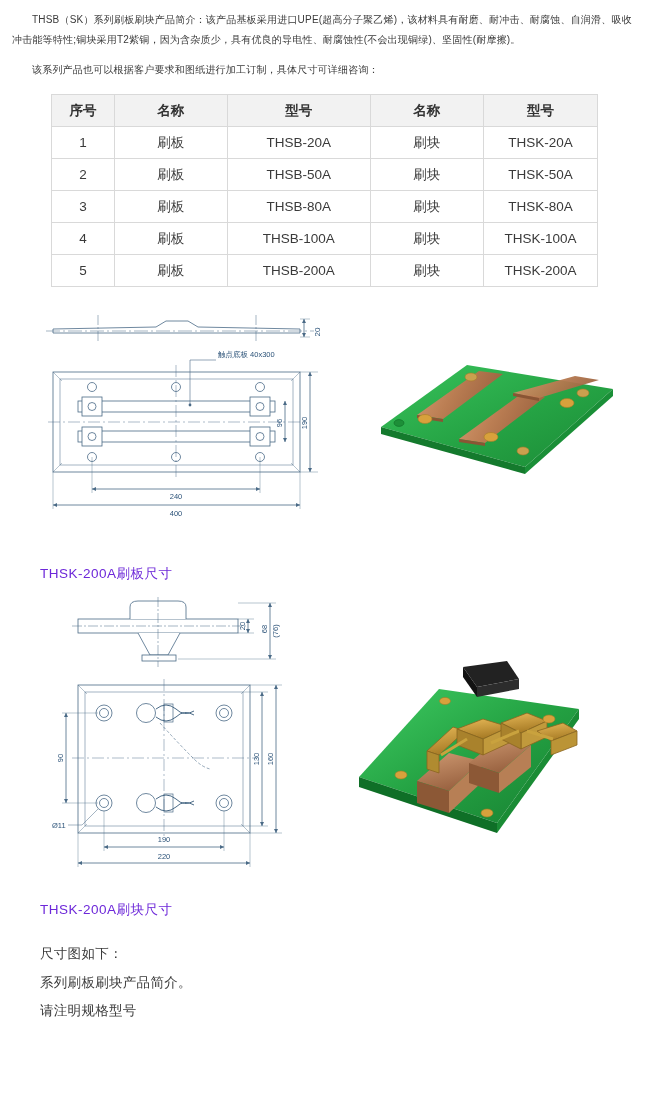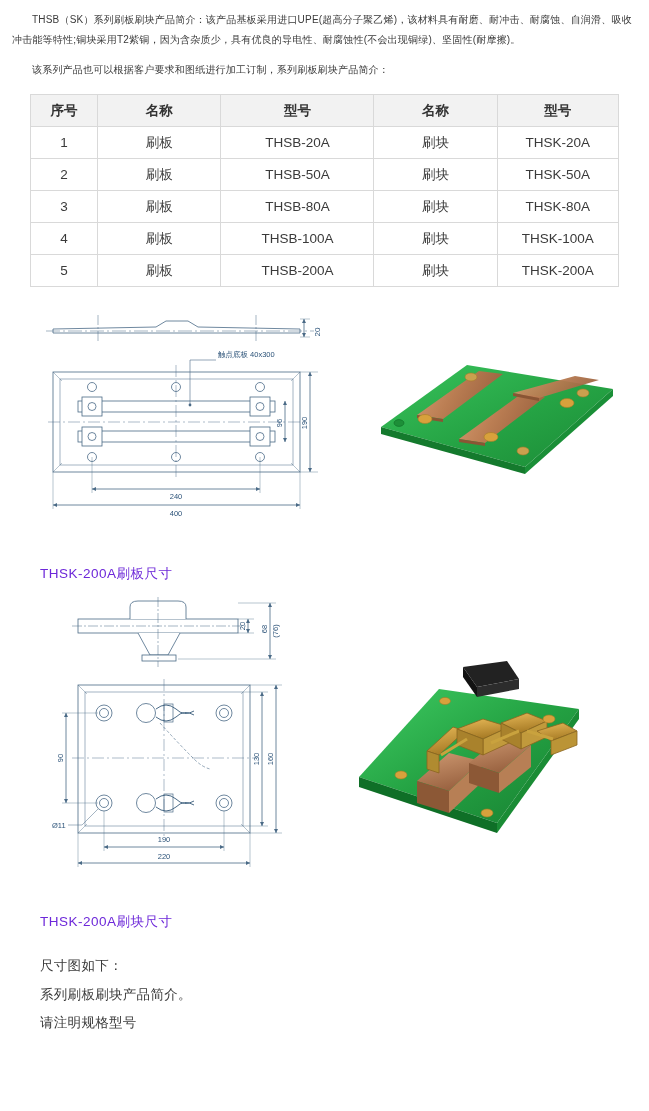--- a/index.html
+++ b/index.html
@@ -22,21 +22,21 @@
     text-indent: 2em;
     font-size: 10px;
     line-height: 2.0;
     color: #3a3a3a;
     letter-spacing: 0.2px;
     margin: 0 0 2px 0;
   }
   .intro-para.second { margin-top: 10px; }
 
   table.spec {
-    width: 589px;
+    width: 547px;
     margin: 14px auto 0 auto;
     border-collapse: collapse;
     font-size: 13.5px;
   }
   table.spec th, table.spec td {
     border: 1px solid #d9d9d9;
     text-align: center;
     height: 32px;
     padding: 2px 4px;
     color: #3a3a3a;
@@ -102,21 +102,21 @@
     letter-spacing: 0.3px;
   }
 </style>
 </head>
 <body>
 
 <div class="page">
 
   <div class="intro-block">
     <p class="intro-para">THSB（SK）系列刷板刷块产品简介：该产品基板采用进口UPE(超高分子聚乙烯)，该材料具有耐磨、耐冲击、耐腐蚀、自润滑、吸收冲击能等特性;铜块采用T2紫铜，因为含杂质少，具有优良的导电性、耐腐蚀性(不会出现铜绿)、坚固性(耐摩擦)。</p>
-    <p class="intro-para second">该系列产品也可以根据客户要求和图纸进行加工订制，系列刷板刷块产品简介：</p>
+    <p class="intro-para second">该系列产品也可以根据客户要求和图纸进行加工订制，具体尺寸可详细咨询：</p>
   </div>
 
   <table class="spec">
     <colgroup>
         <col class="c1">
         <col class="c2">
         <col class="c3">
         <col class="c4">
         <col class="c5">
       </colgroup>
@@ -446,21 +446,21 @@
           </g>
 
           <ellipse cx="60" cy="148" rx="6" ry="4" fill="#d8a13c" stroke="#a87c26" stroke-width="0.6"></ellipse>
           <ellipse cx="208" cy="92" rx="6" ry="4" fill="#d8a13c" stroke="#a87c26" stroke-width="0.6"></ellipse>
           <ellipse cx="146" cy="186" rx="6" ry="4" fill="#d8a13c" stroke="#a87c26" stroke-width="0.6"></ellipse>
           <ellipse cx="104" cy="74" rx="5.5" ry="3.6" fill="#d8a13c" stroke="#a87c26" stroke-width="0.6"></ellipse>
         </svg>
       </div>
 
     </div>
-    <div class="caption" style="margin-top:22px">THSK-200A刷块尺寸</div>
+    <div class="caption" style="margin-top:10px">THSK-200A刷块尺寸</div>
   </div>
 
   <div class="footer-block">
     <div class="footer-line">尺寸图如下：</div>
     <div class="footer-line">系列刷板刷块产品简介。</div>
     <div class="footer-line">请注明规格型号</div>
 
   </div>
 
 </div>

